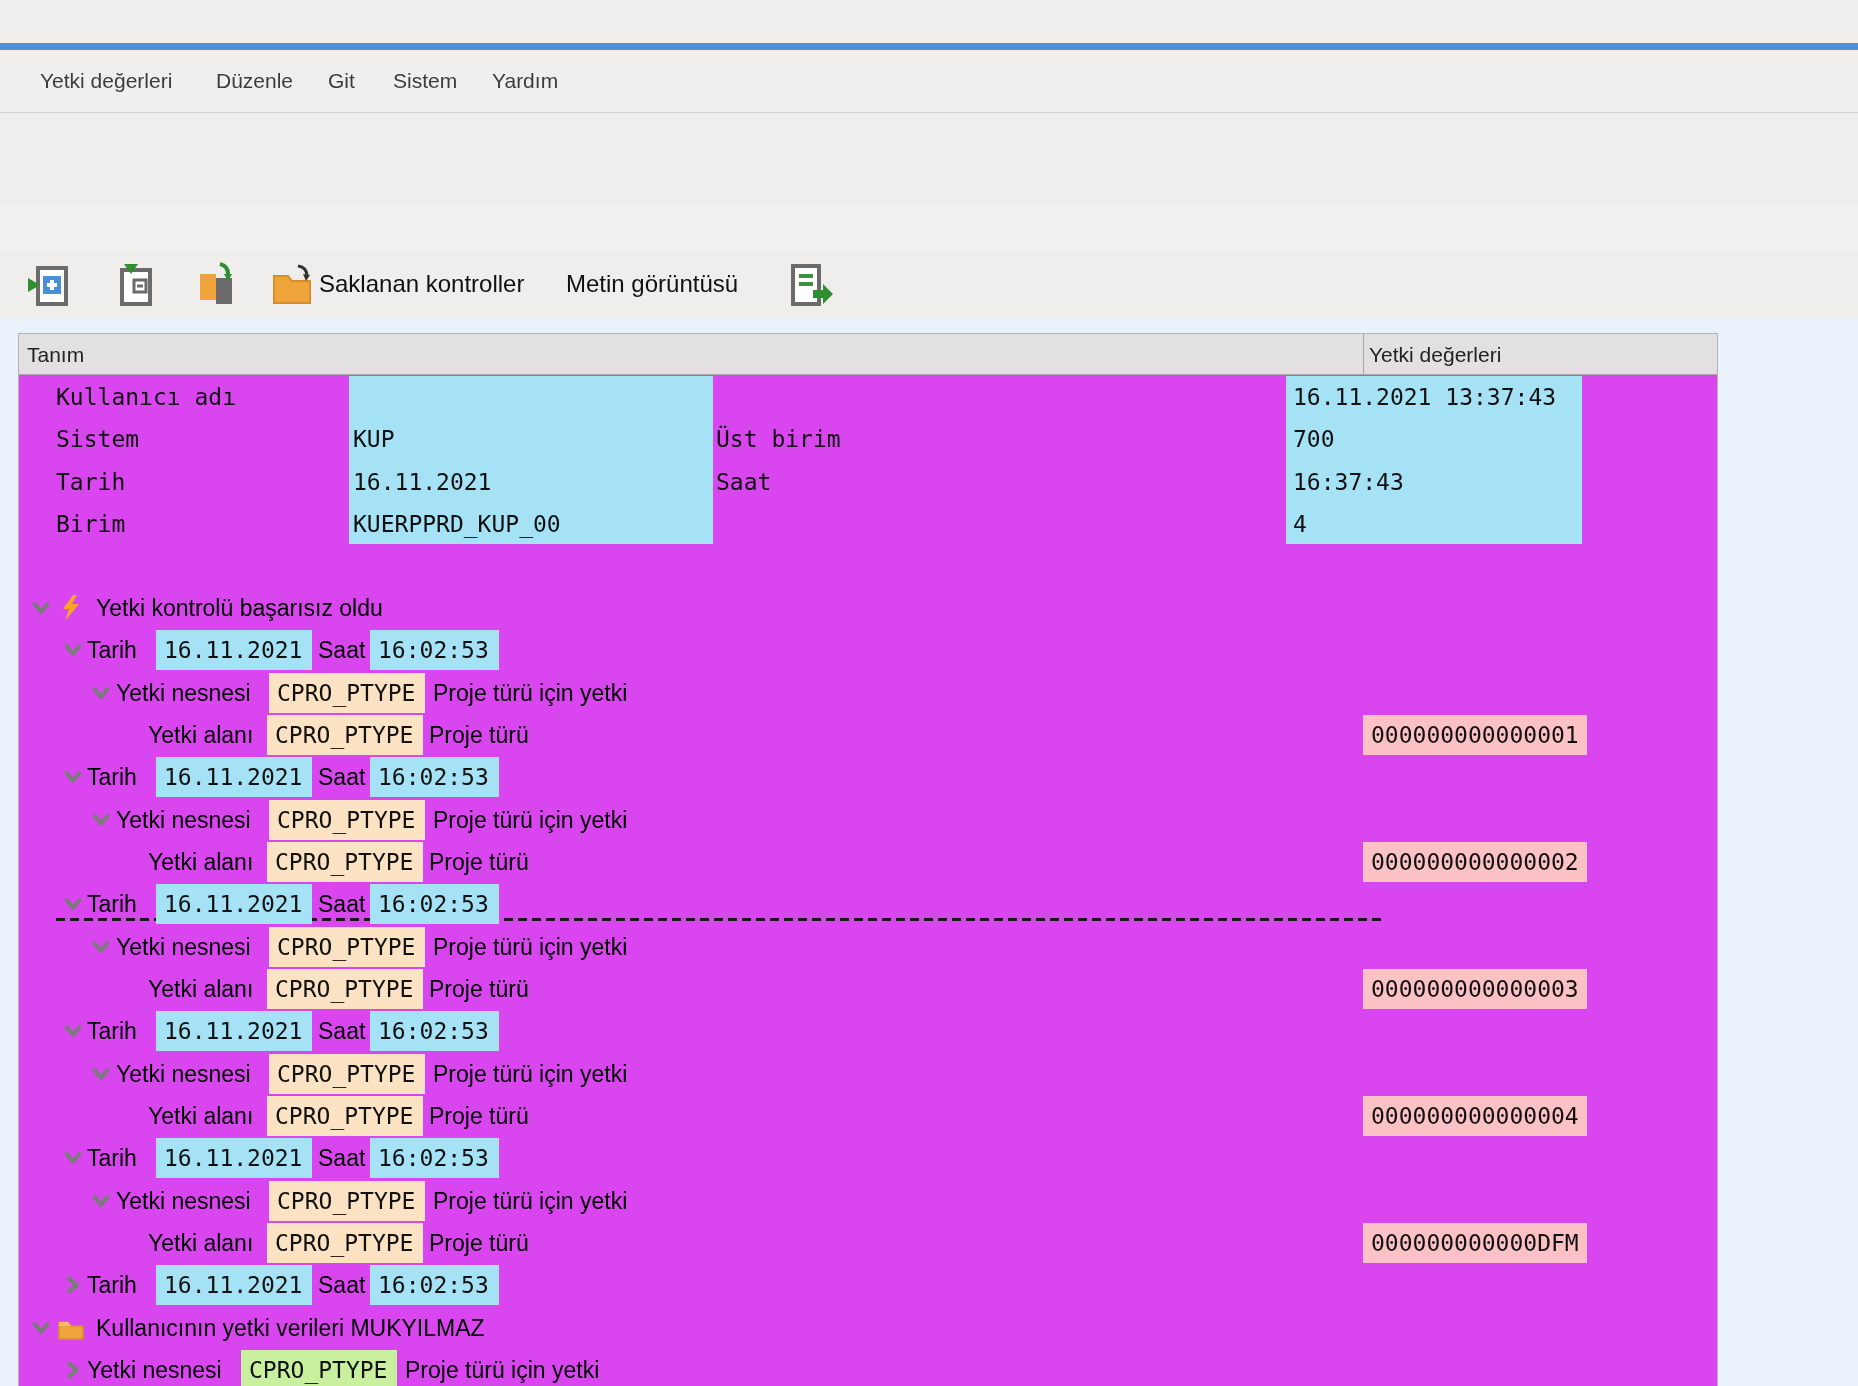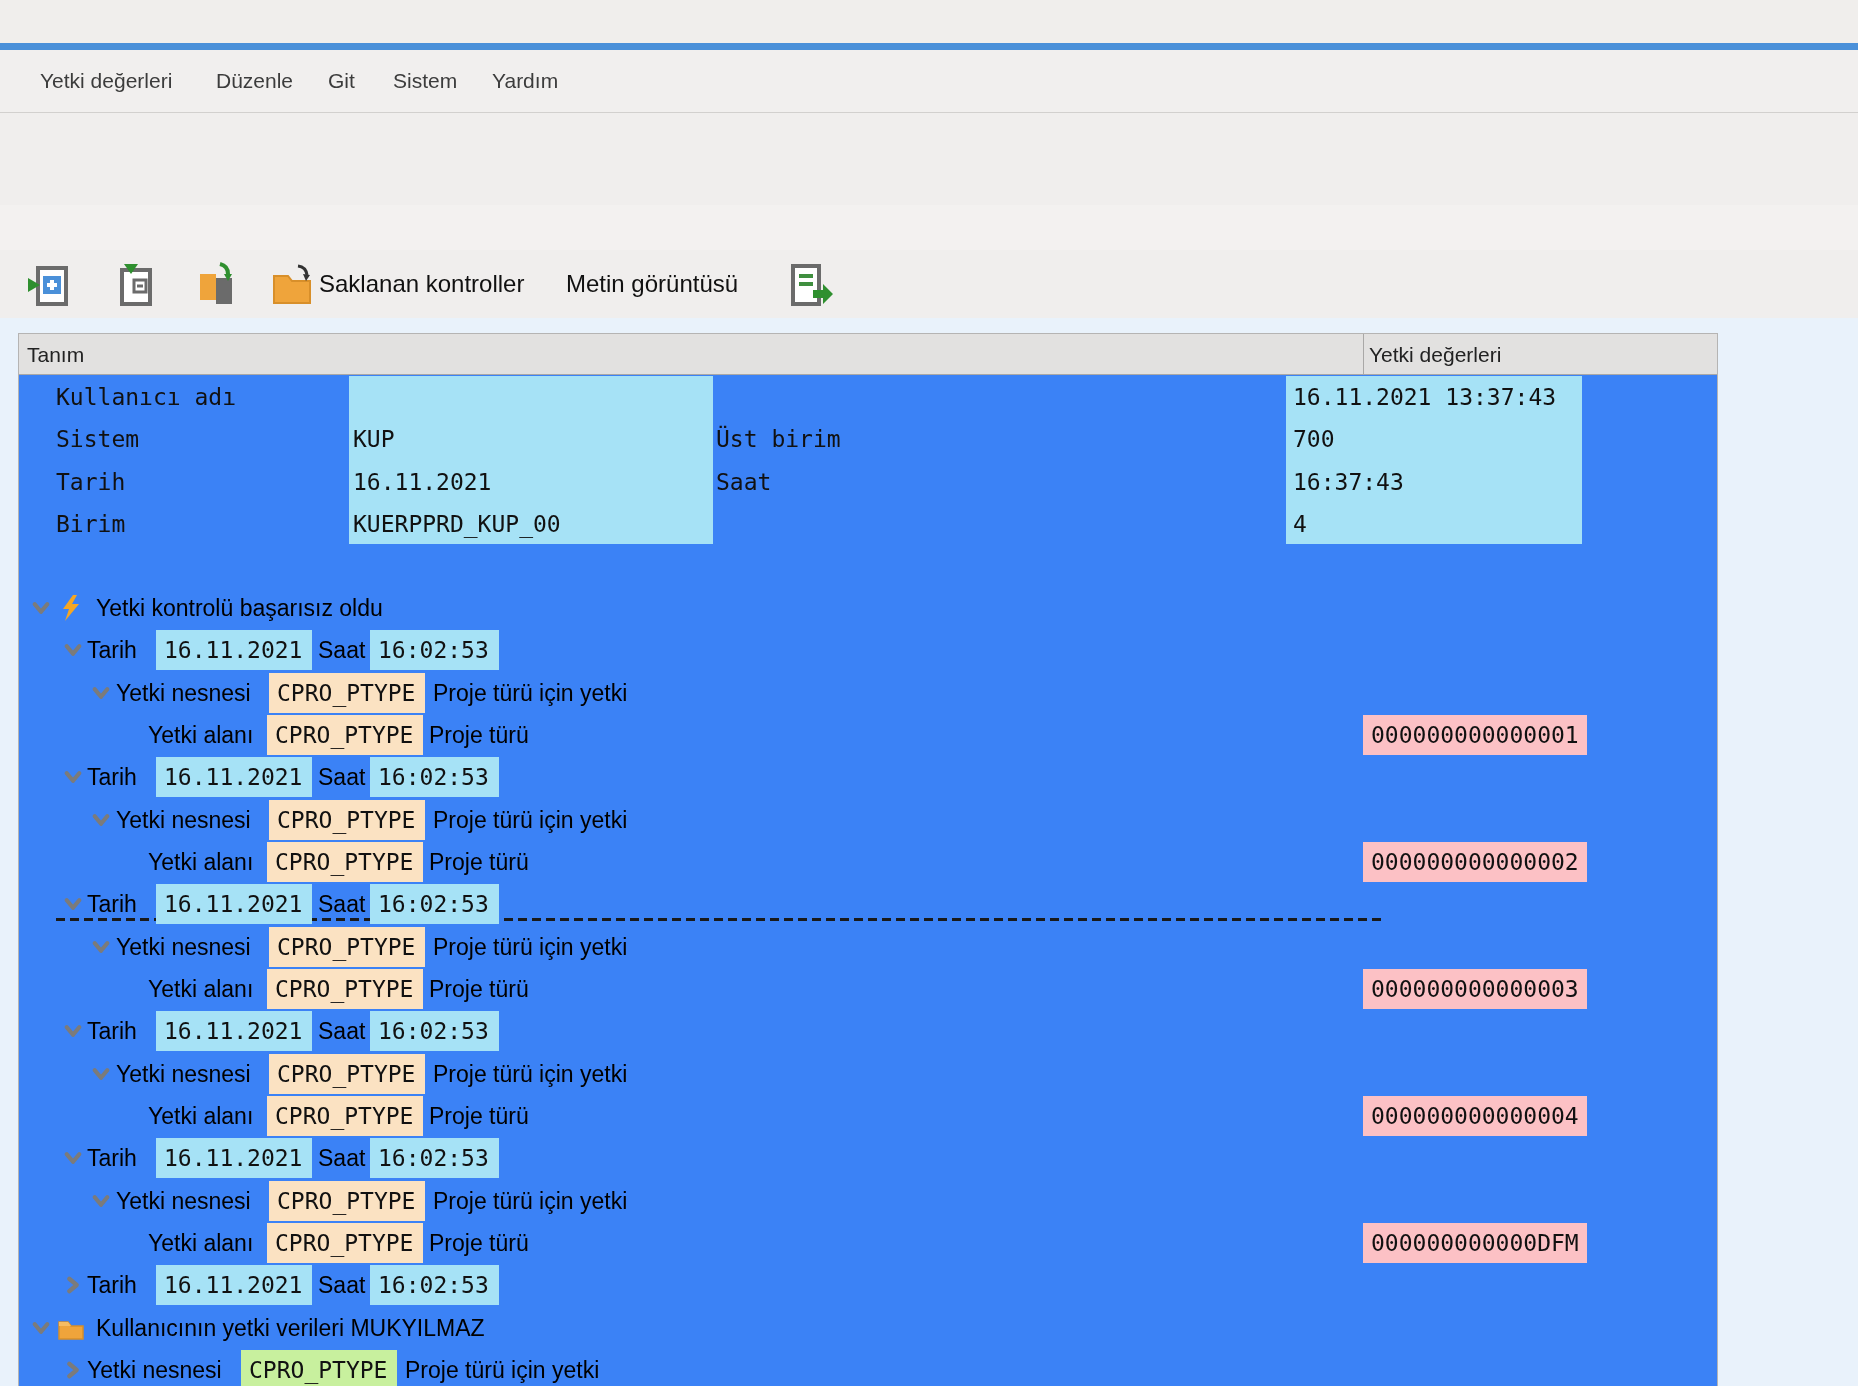--- a/index.html
+++ b/index.html
@@ -27,21 +27,21 @@
   .chev-glyph{font-size:38px;color:#6e6e6e;font-weight:bold;line-height:42px;}
   
   #screen-title-band{left:0;top:205px;width:1858px;height:45px;background:#f3f1f0;}
   #screen-title{left:261px;top:205px;height:45px;line-height:45px;font-size:30px;font-weight:bold;
                 font-style:italic;color:#4e4e4e;letter-spacing:.5px;}
   
   #apptoolbar{left:0;top:250px;width:1858px;height:68px;background:#f0eeed;border-bottom:1px solid #d6d4d2;}
   .app-label{position:absolute;top:0;height:68px;line-height:68px;font-size:24px;color:#111;}
   
   #frame{left:0;top:318px;width:1858px;height:1068px;background:#e9f2fb;}
-  #table{left:18px;top:333px;width:1700px;height:1053px;background:#3b82f6;border:1px solid #b5b4b3;border-bottom:none;box-sizing:border-box;padding-left:24px;}
+  #table{left:18px;top:333px;width:1700px;height:1053px;background:#d946ef;border:1px solid #b5b4b3;border-bottom:none;box-sizing:border-box;padding-left:24px;}
   #thead{position:absolute;left:0;top:0;width:100%;height:41px;background:#e2e1e0;border-bottom:1px solid #a9a8a7;box-sizing:border-box;}
   .th{position:absolute;top:0;height:41px;line-height:41px;font-size:21px;color:#222;}
   #col-divider{position:absolute;left:1344px;top:0;width:1px;height:41px;background:#a9a8a7;}
   .mono{font-family:"DejaVu Sans Mono",monospace;font-size:23px;color:#111;}
   .sans{font-family:"Liberation Sans",sans-serif;font-size:23px;color:#000;}
   .cellblock{position:absolute;background:#a6e2f6;}
   .rowline{position:absolute;height:42px;line-height:42px;white-space:pre;}
   #dashed-sep{position:absolute;left:37px;top:584px;width:1330px;height:3px;
     background:repeating-linear-gradient(90deg,#1a1a1a 0 9px,transparent 9px 14px);}
   .hl{position:absolute;height:40px;line-height:40px;}

